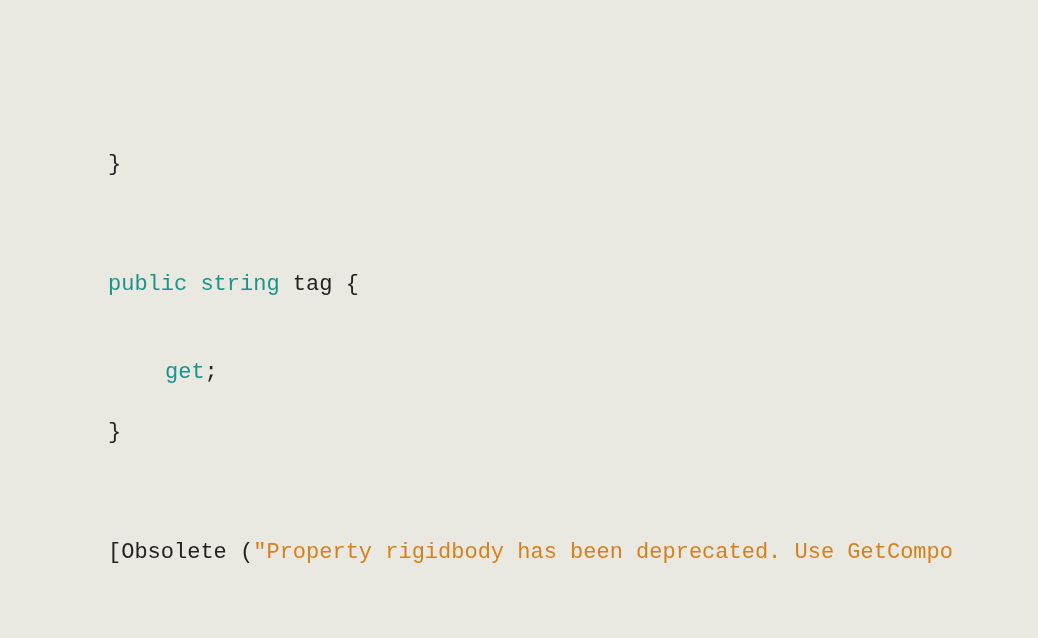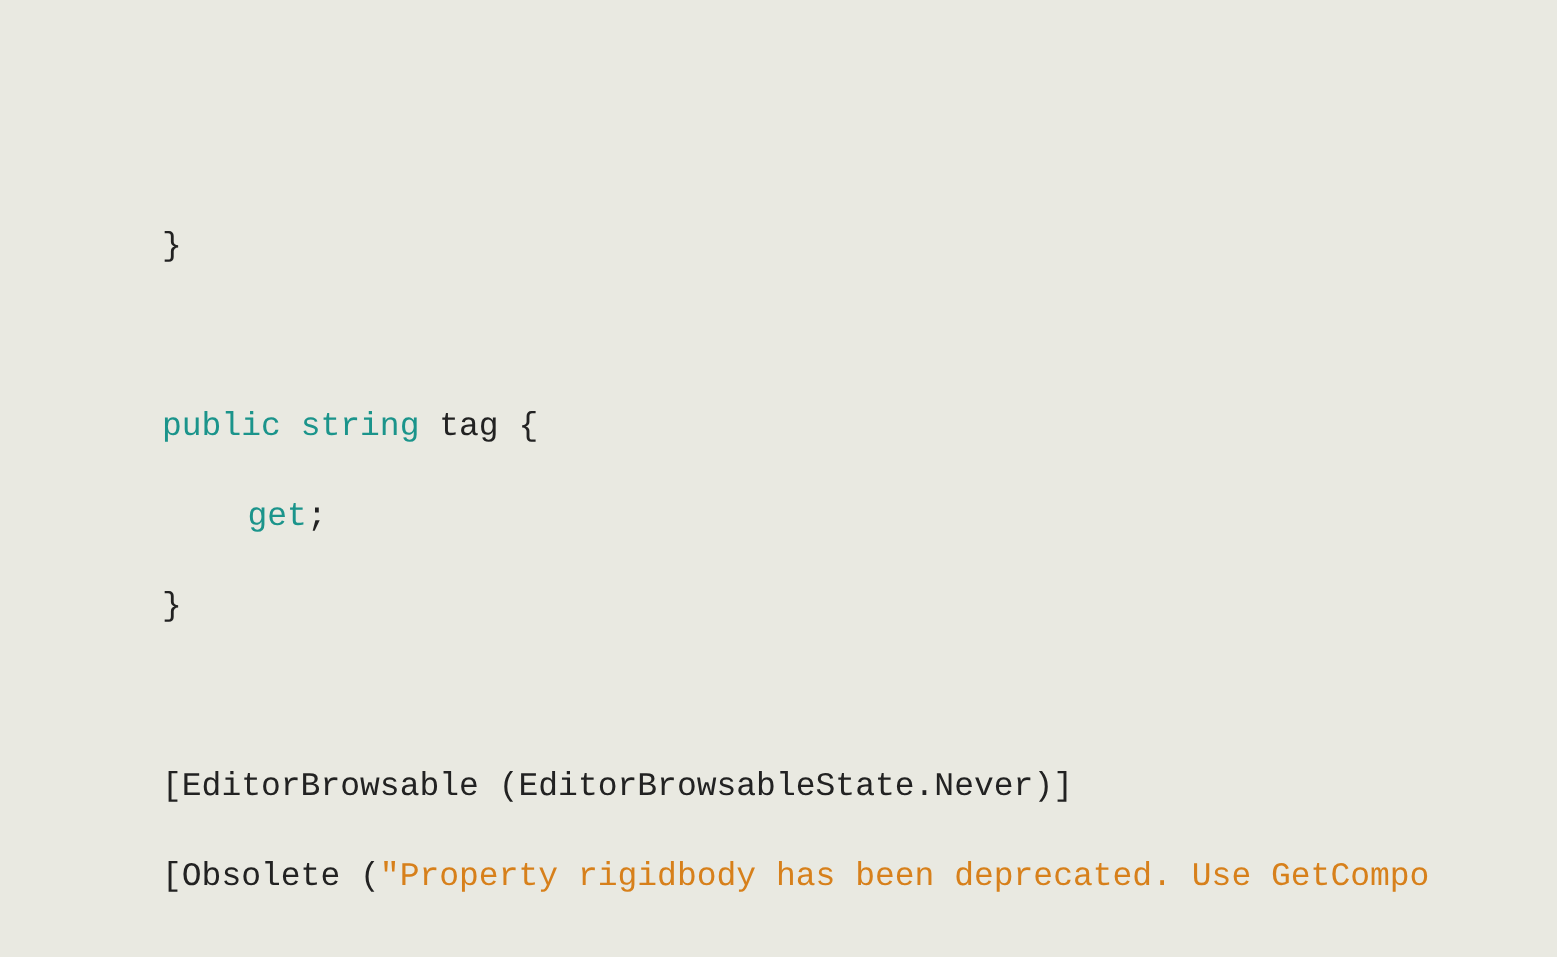--- a/index.html
+++ b/index.html
@@ -13,35 +13,34 @@
       color: #222;
       position: relative;
     }
     .code {
       padding: 0;
     }
     .kw { color: #1b948b; } 
     .str { color: #d7801b; }
     .line { display: block; }
     .indent1 { padding-left: 108px; }
-    .indent2 { padding-left: 165px; }
+    .indent2 { padding-left: 165px; margin-top: 28px; }
   </style>
 </head>
 <body>
 
 
 
 <div class="code">
 <span class="line indent1"><span>}</span></span>
 <span class="line"> </span>
 <span class="line indent1"><span class="kw">public</span><span> </span><span class="kw">string</span><span> </span><span>tag</span><span> </span><span>{</span></span>
 <span class="line indent2"><span class="kw">get</span><span>;</span></span>
 <span class="line indent1"><span>}</span></span>
 <span class="line"> </span>
-<span class="line indent1"><span>[</span><span>EditorBrowsable</span><span> (</span><span>EditorBrowsableState.Never</span><span>)</span><span>]</span></span>
 <span class="line indent1"><span>[</span><span>Obsolete</span><span> (</span><span class="str">"Property rigidbody has been deprecated. Use GetCompo</span></span>
 
 
 
 
 
 
 
 
 

